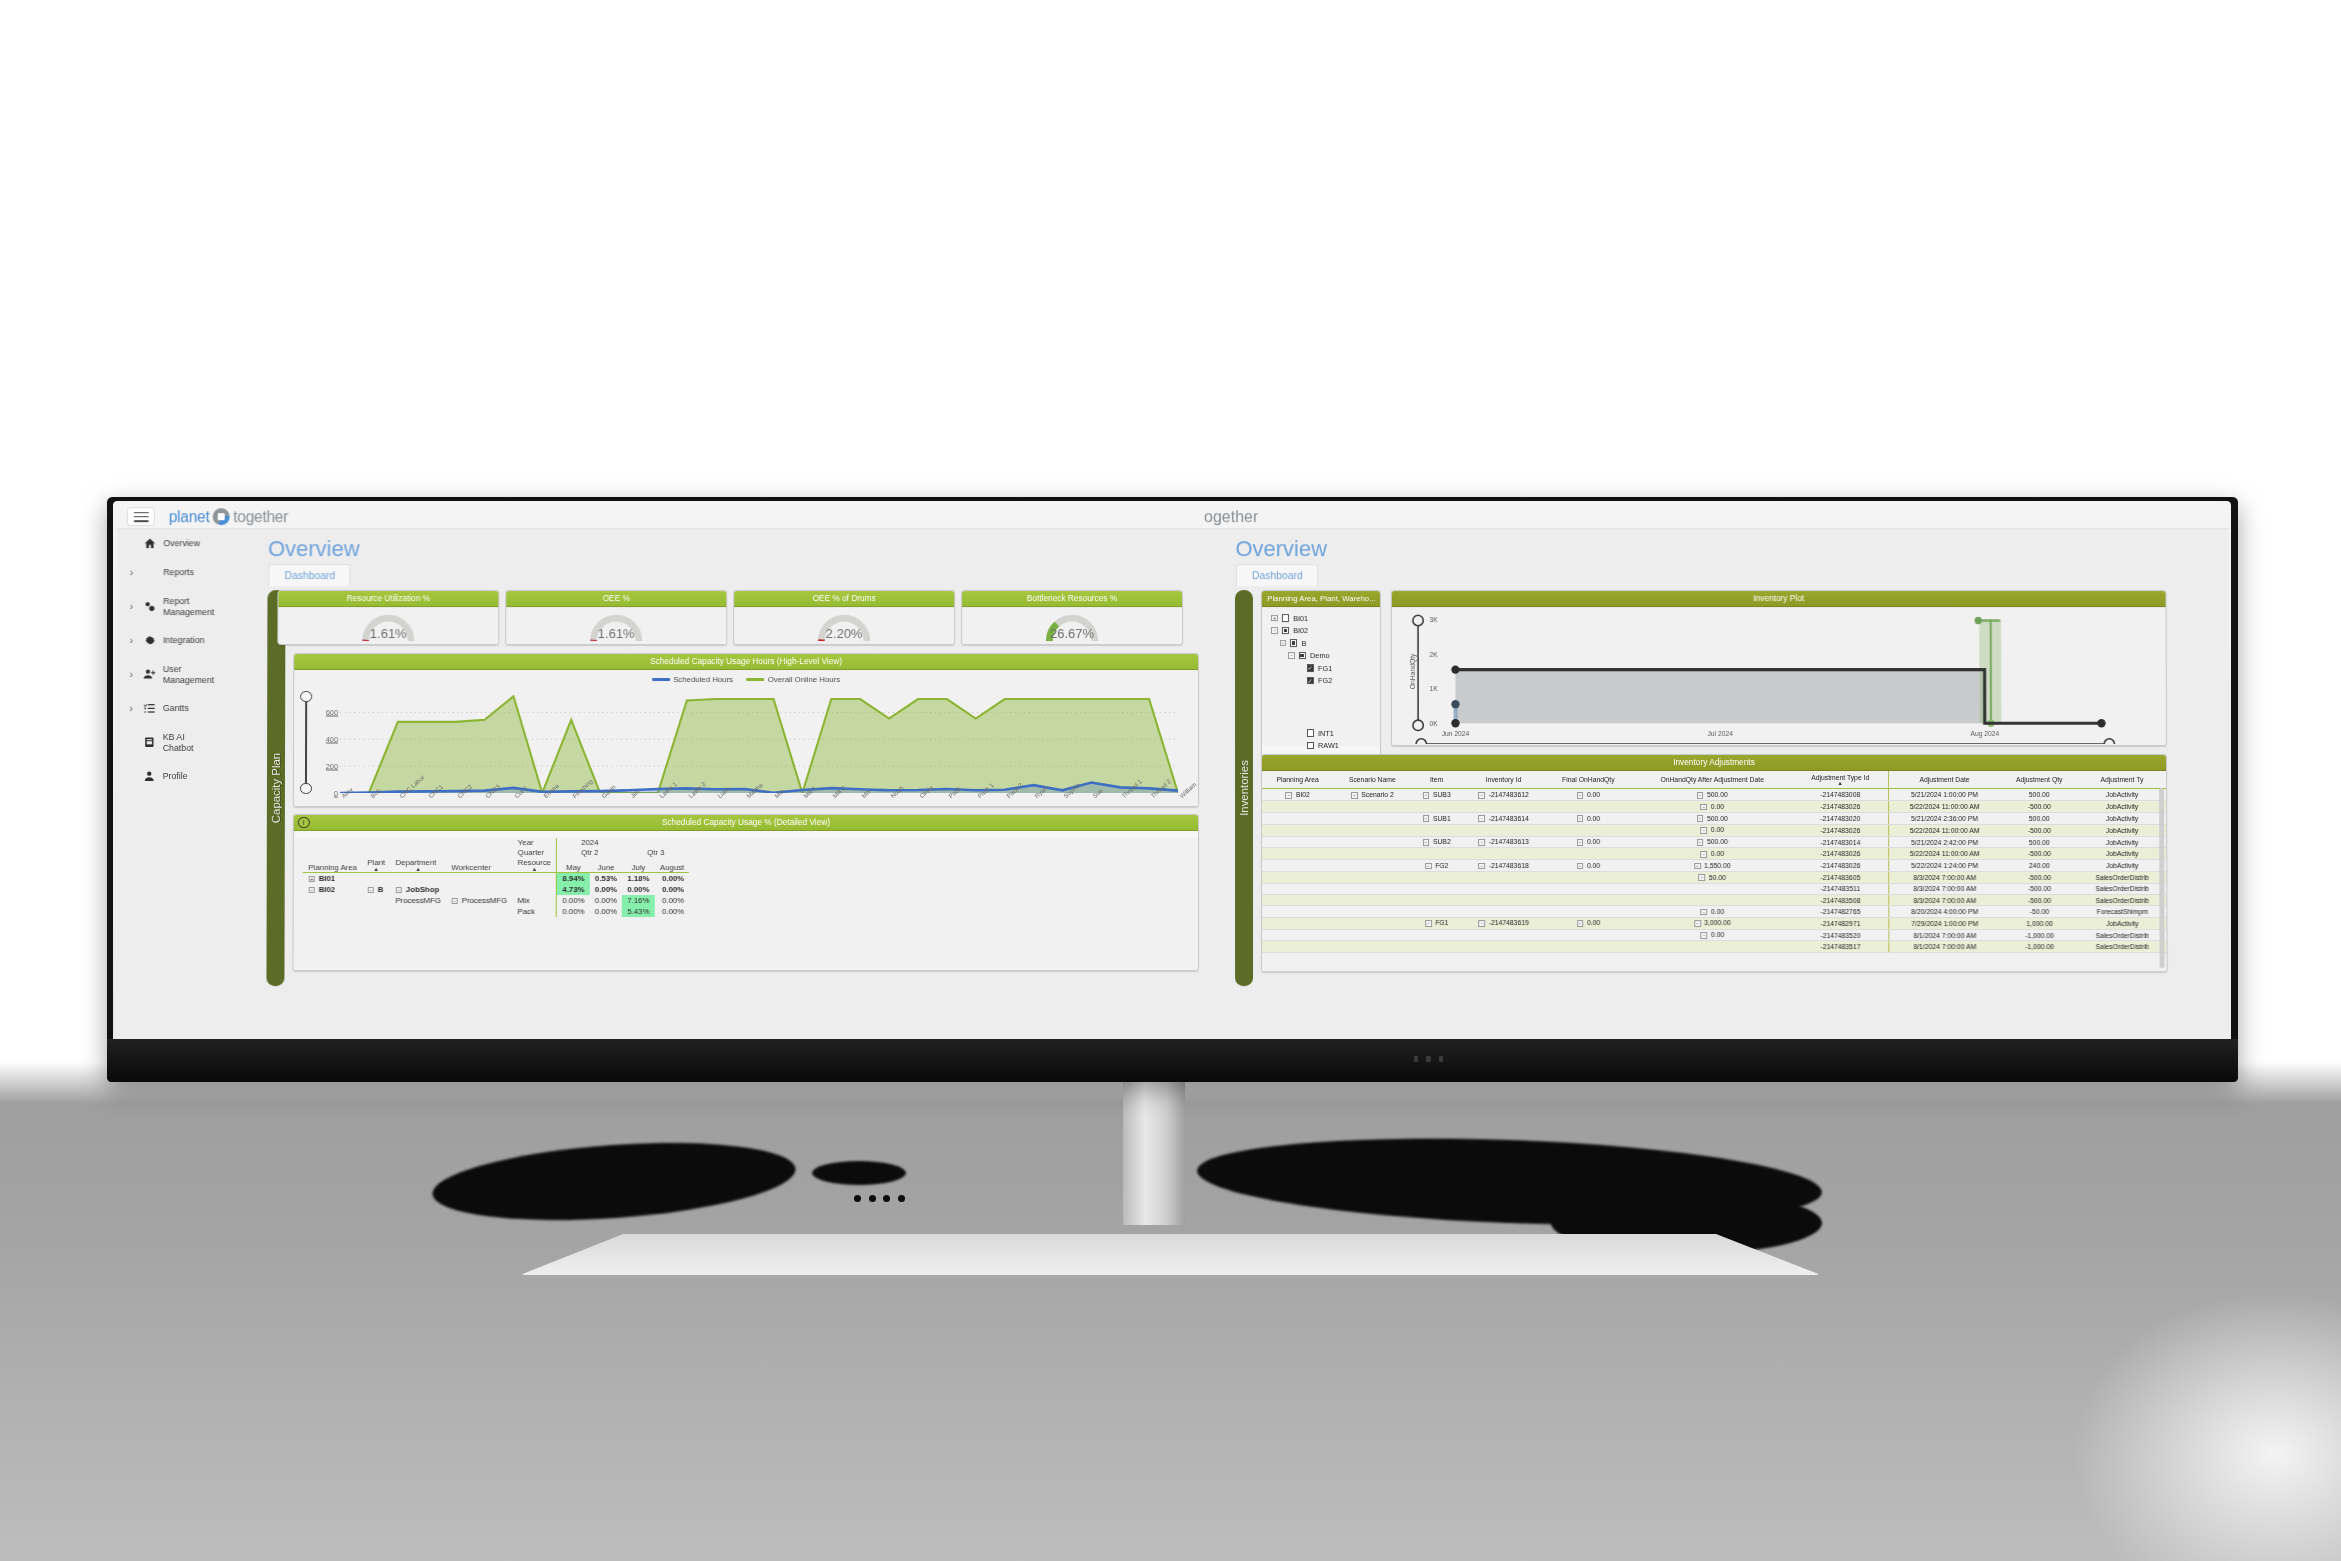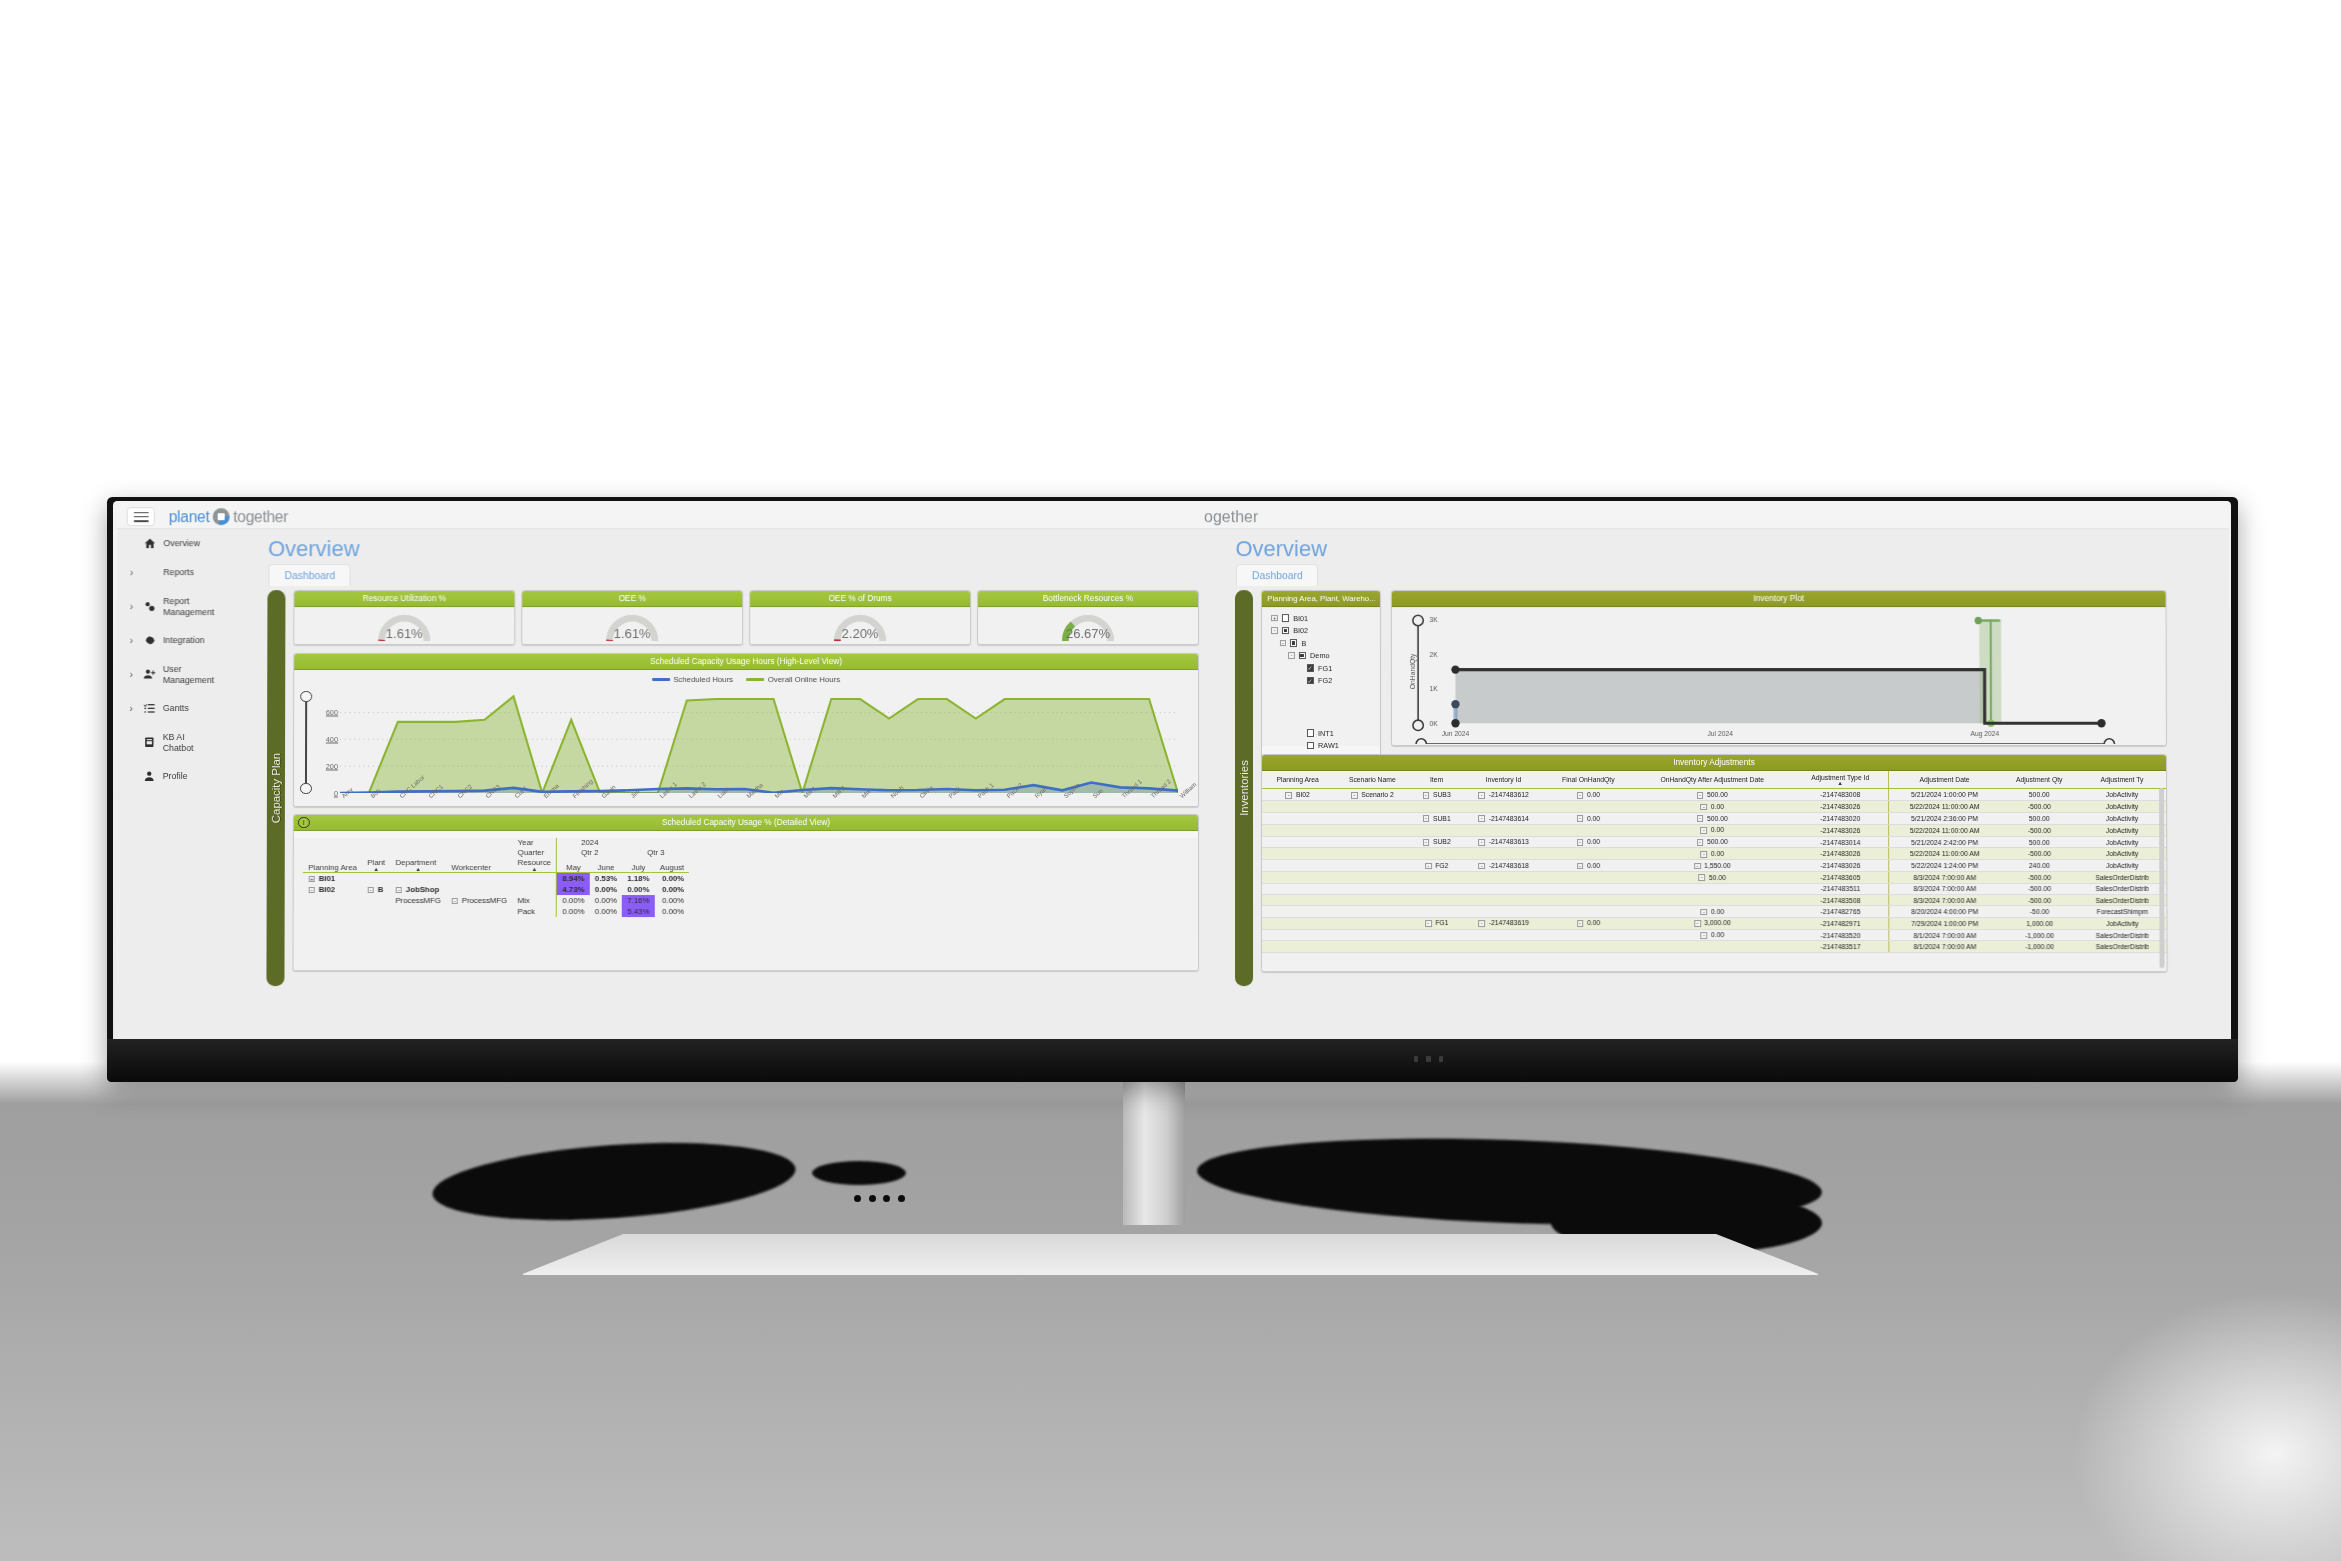--- a/index.html
+++ b/index.html
@@ -96,21 +96,21 @@
   
   .panel { background:#f6f6f6; border:0.5px solid #c9c9c9; border-radius:3.6px; overflow:hidden;
            box-shadow:0 0.5px 1px rgba(0,0,0,.14); }
   .panel-hd { height:15.6px; background:linear-gradient(180deg,#a4c73e 0%, #96bb32 100%);
               color:#fff; font-size:8.3px; display:flex; align-items:center; justify-content:center;
               border-bottom:0.5px solid #7f9f2a; position:relative; }
   .panel-hd.olive { background:linear-gradient(180deg,#9aa62c 0%, #8d9a24 100%); border-bottom-color:#79841d;}
   .panel-bd { background:#f1f1f1; }
 
   
-  .gauges { position:absolute; left:36px; top:61px; width:906px; height:55px;
+  .gauges { position:absolute; left:20px; top:61px; width:906px; height:55px;
             display:flex; gap:6px; }
   .gauge { flex:1; }
   .gauge .panel-bd { height:39px; position:relative; display:flex; align-items:center; justify-content:center;}
   .g-arc { position:absolute; left:50%; top:5.2px; transform:translateX(-50%); }
   .g-val { position:relative; font-size:13px; color:#6f6f6f; top:7.3px;text-align:center;}
 
   
   .hl { position:absolute; left:36px; top:124px; width:906px; height:154px; }
   .hl .panel-bd { height:137px; position:relative; }
   .legend { position:absolute; left:0; top:5.2px; width:100%; display:flex; gap:13.5px;
@@ -136,21 +136,21 @@
               border-radius:50%; color:#2a2a2a; font-size:7.3px; display:flex; align-items:center;
               justify-content:center; background:#a4c73e;}
   .dt table { border-collapse:collapse; font-size:7.8px; color:#2d2d2d; margin:7.3px 0 0 9.4px;}
   .dt th { font-weight:400; color:#3a3a3a; padding:0.5px 5.2px; text-align:center; vertical-align:bottom;}
   .dt th.l { text-align:left; }
   .dt td { padding:1px 5.2px; }
   .dt .num { text-align:right; font-variant-numeric:tabular-nums; }
   .dt .bold { font-weight:700; }
   .dt .hdr-rule td,.dt .hdr-rule th { border-bottom:1px solid #9fc33c; }
   .dt .vsep { border-left:1px solid #9fc33c; }
-  .hl-cell { background:#8b5cf6; }
+  .hl-cell { background:#86efac; }
   .exp { display:inline-block; width:6.8px; height:6.8px; border:0.5px solid #9a9a9a; background:#f3f3f3;
          font-size:5.2px; line-height:5.7px; text-align:center; color:#444; margin-right:3.6px;
          vertical-align:middle;}
   .sortc { font-size:5.7px; color:#333; display:block; text-align:center; line-height:4.2px;}
 
   
   .tree { position:absolute; left:36px; top:61px; width:120px; height:176px; }
   .tree .panel-hd { justify-content:flex-start; padding-left:5.2px; font-size:7.8px;}
   .tree .panel-bd { height:139px; padding:5.2px 0 0 6.2px; }
   .trow { display:flex; align-items:center; font-size:7.3px; color:#262626; height:12.5px; }

